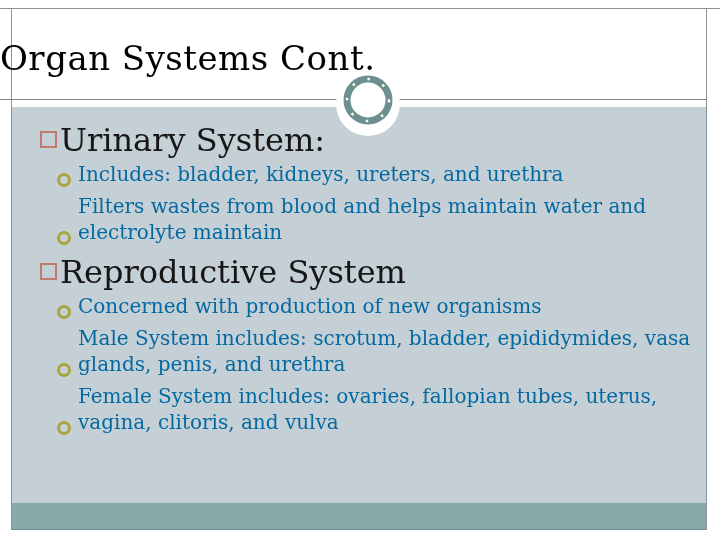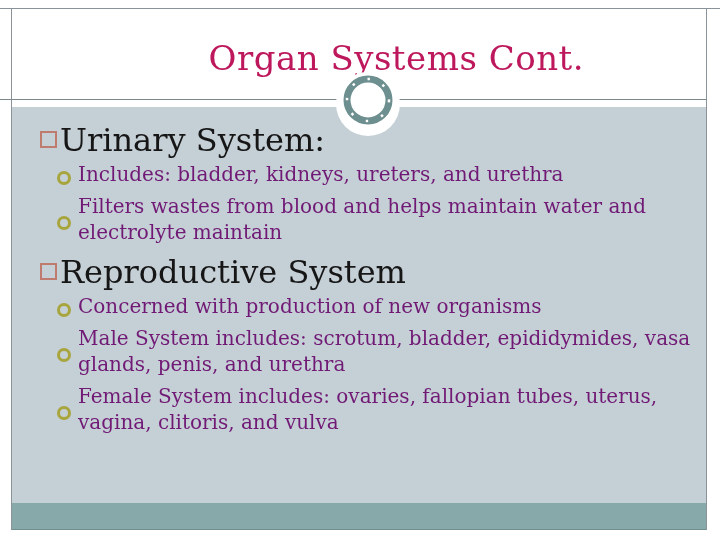--- a/index.html
+++ b/index.html
@@ -10,23 +10,23 @@
     overflow:hidden;
     font-family:"DejaVu Serif","Liberation Serif",serif;
   }
   .top-line{position:absolute;left:0;top:8px;width:720px;height:1px;background:#8a9399;}
   .v-line{position:absolute;top:8px;width:1px;height:522px;background:#8a9399;}
   .v-left{left:11px;}
   .v-right{left:706px;}
   .header-line{position:absolute;left:0;top:99px;width:707px;height:1px;background:#7d888d;}
   .title{
     position:absolute;left:0;top:38px;width:584px;
-    text-align:right;
+    text-align:left;
     font-size:34px;line-height:40px;
-    color:#be185d;
+    color:#000000;
     letter-spacing:0.5px;
   }
   .ornament{position:absolute;left:334px;top:68px;width:68px;height:68px;}
   .content-bg{
     position:absolute;left:12px;top:107px;width:694px;height:396px;
     background:#c5cfd6;
     box-sizing:border-box;
     padding:15px 18px 0 28px;
   }
   .bottom-bar{
@@ -42,24 +42,24 @@
     margin-bottom:3px;
   }
   .h-item .sq{
     flex:0 0 auto;width:13px;height:13px;
     border:2px solid #bf7b6d;
     margin:9px 3px 0 0;
     background:transparent;
   }
   .section-2{margin-top:9px;}
   .sub{
-    display:flex;align-items:center;
+    display:flex;align-items:flex-end;
     margin-left:17px;margin-bottom:6px;
     font-size:20px;line-height:26px;
-    color:#701a75;
+    color:#0369a1;
   }
   .sub .ci{
     flex:0 0 auto;width:8px;height:8px;
     border:3px solid #a8a53c;
     border-radius:50%;
     margin:7px 7px 0 0;
     background:transparent;
   }
   .lines div{white-space:nowrap;}
 </style>

